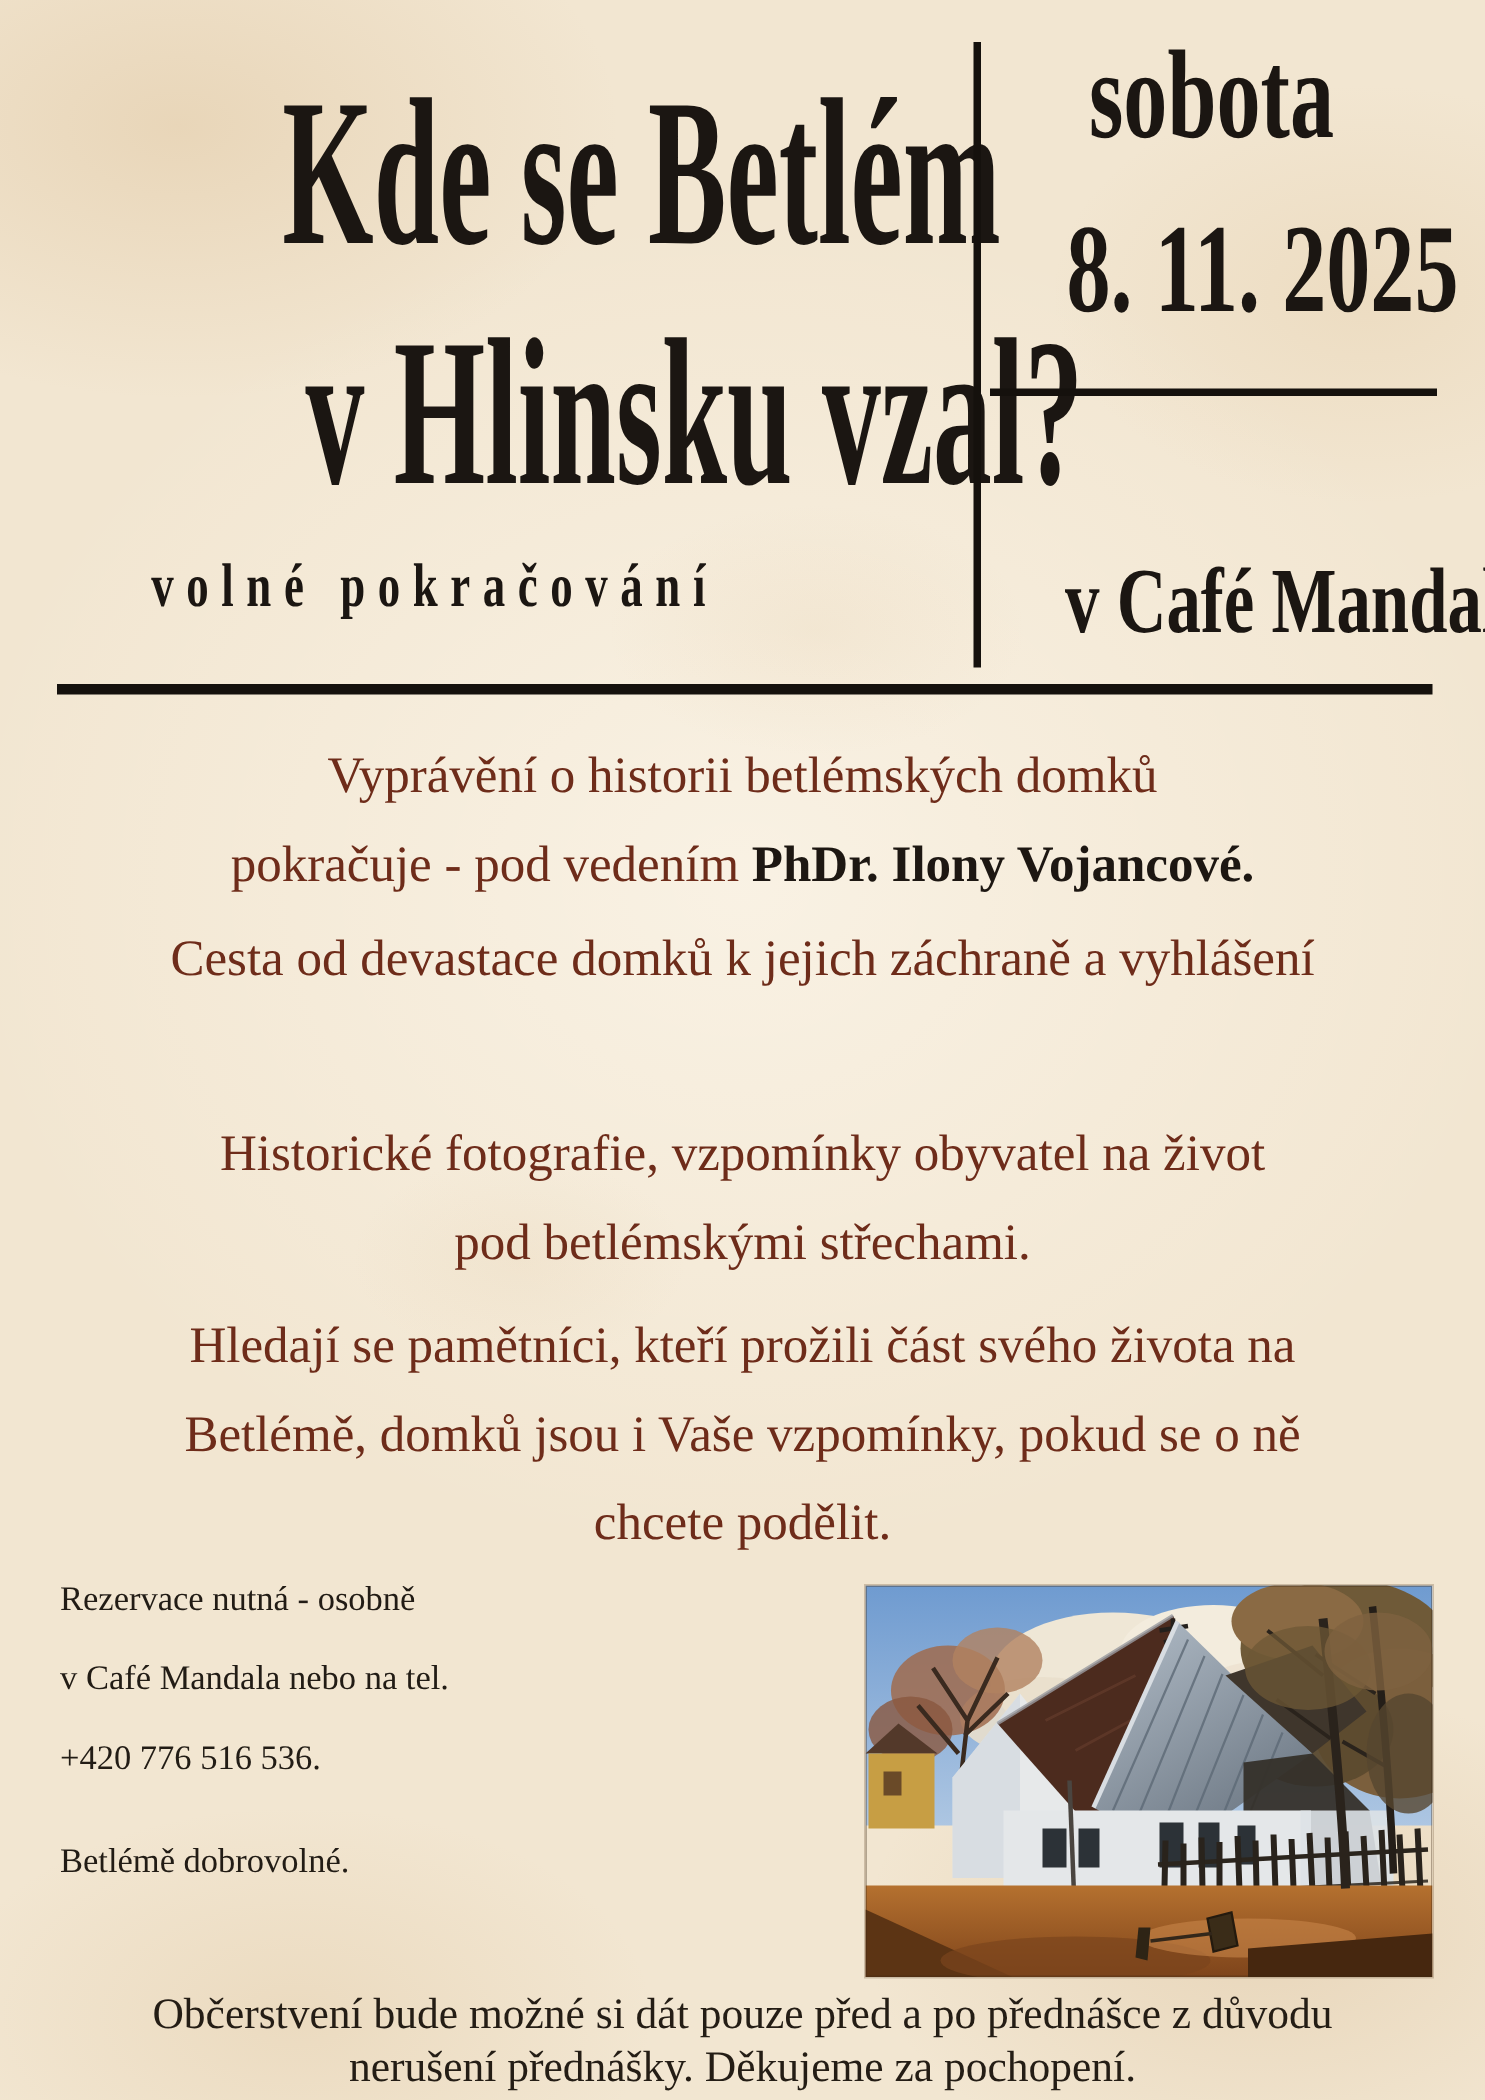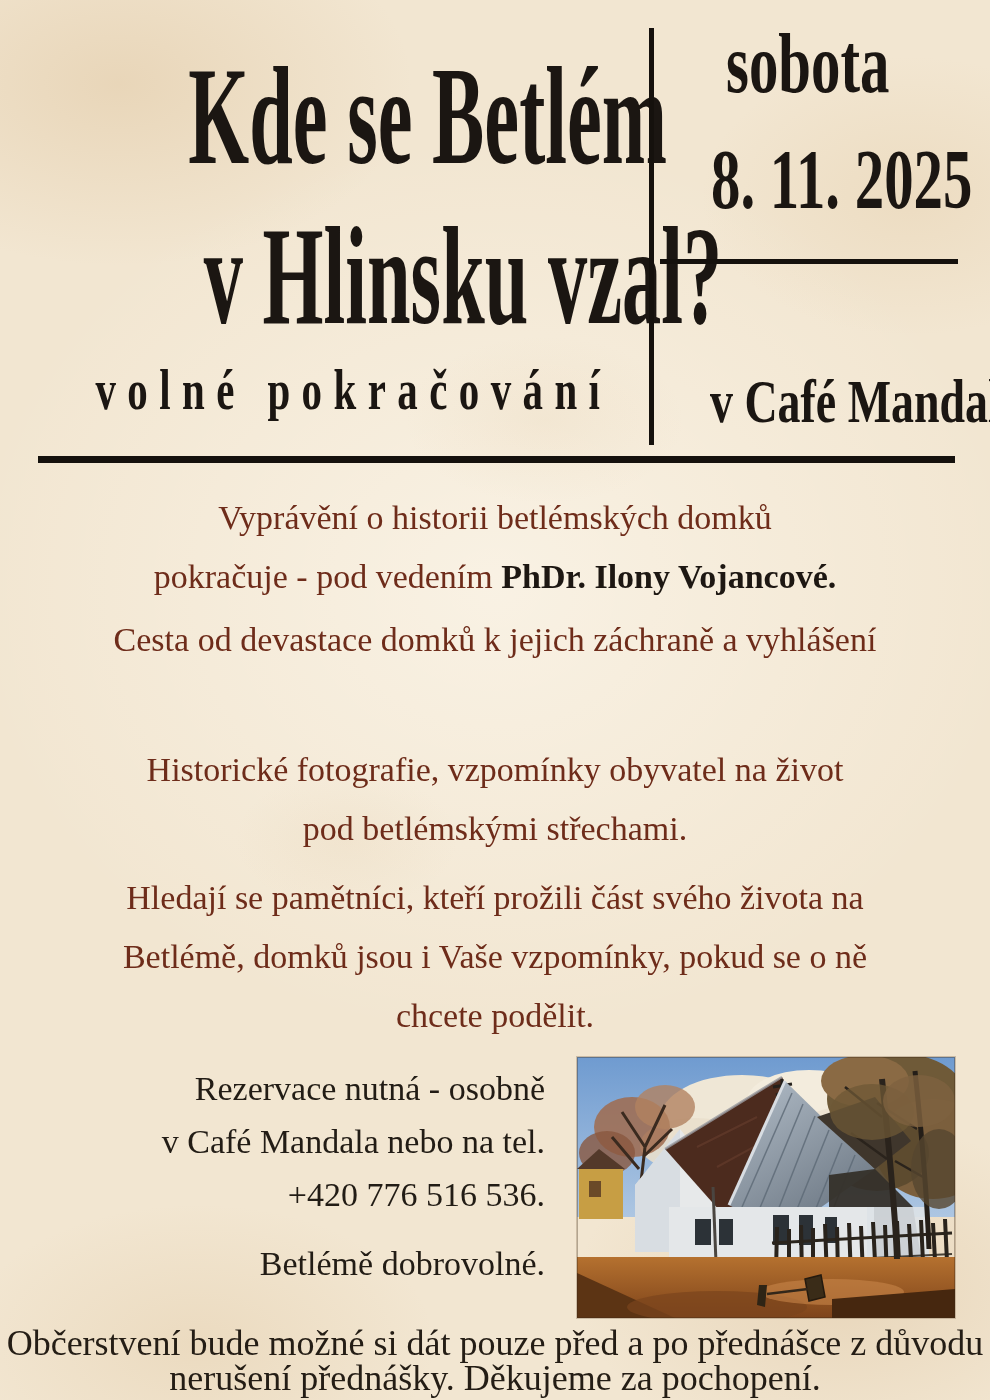--- a/index.html
+++ b/index.html
@@ -20,45 +20,45 @@
       radial-gradient(ellipse 700px 600px at 50% 42%, rgba(255,251,243,0.55), transparent 75%),
       #f2e6d1;
   }
   .cond{display:inline-block;white-space:nowrap;}
   
   .display{color:#1b1612;font-weight:700;}
   .title-l1,.title-l2{position:absolute;left:0;width:653px;text-align:center;font-size:140px;line-height:160px;}
   .title-l1{top:36px;}
   .title-l2{top:196px;}
   .title-l1 .cond,.title-l2 .cond{transform:scaleX(0.56);}
-  .subtitle{position:absolute;top:352px;left:0;width:569px;text-align:center;font-size:56px;line-height:76px;font-weight:700;color:#1b1612;}
+  .subtitle{position:absolute;top:352px;left:0;width:569px;text-align:center;font-size:41px;line-height:76px;font-weight:700;color:#1b1612;}
   .subtitle .cond{transform:scaleX(0.73);letter-spacing:0.28em;margin-right:-0.28em;}
   .v-divider{position:absolute;left:649px;top:28px;width:5px;height:417px;background:#15110d;}
   .event-day,.event-date{position:absolute;left:655px;width:305px;text-align:center;font-size:84px;line-height:100px;}
   .event-day{top:14px;}
   .event-date{top:130px;}
   .event-day .cond,.event-date .cond{transform:scaleX(0.70);}
   .event-sub-divider{position:absolute;left:660px;top:259px;width:298px;height:5px;background:#15110d;}
   .event-time,.event-venue{position:absolute;left:655px;width:305px;text-align:center;font-size:62px;line-height:80px;}
   .event-time{top:272px;}
   .event-venue{top:361px;}
   .event-time .cond,.event-venue .cond{transform:scaleX(0.74);}
   .main-divider{position:absolute;top:456px;left:38px;width:917px;height:7px;background:#15110d;}
   .p{position:absolute;left:0;width:990px;text-align:center;color:#6e2c1a;font-size:34px;}
   .p .line{line-height:59px;white-space:nowrap;}
   .p strong{color:#1d1712;font-weight:700;}
   .p1{top:488px;}
   .p2{top:610px;font-family:Liberation Serif, serif;}
   .p3{top:740px;}
   .p4{top:868px;}
-  .reservation{position:absolute;left:40px;top:1062px;width:505px;text-align:right;color:#221c15;font-size:34px;}
+  .reservation{position:absolute;left:40px;top:1039px;width:505px;text-align:left;color:#221c15;font-size:23px;}
   .reservation .line{line-height:53px;white-space:nowrap;}
   .reservation .line.gap{margin-top:16px;}
   .painting{position:absolute;left:577px;top:1057px;width:378px;height:261px;display:block;box-shadow:0 0 0 1px rgba(90,65,35,0.25);}
-  .footer{position:absolute;left:0;top:1326px;width:990px;text-align:center;color:#241d15;font-size:36px;}
+  .footer{position:absolute;left:0;top:1326px;width:990px;text-align:center;color:#241d15;font-size:29px;}
   .footer .line{line-height:35px;white-space:nowrap;}
 </style>
 </head>
 <body>
 
 <div class="poster">
 
   <div class="title-l1 display"><span class="cond">Kde se Betlém</span></div>
   <div class="title-l2 display"><span class="cond">v Hlinsku vzal?</span></div>
   <div class="subtitle"><span class="cond">volné pokračování</span></div>

